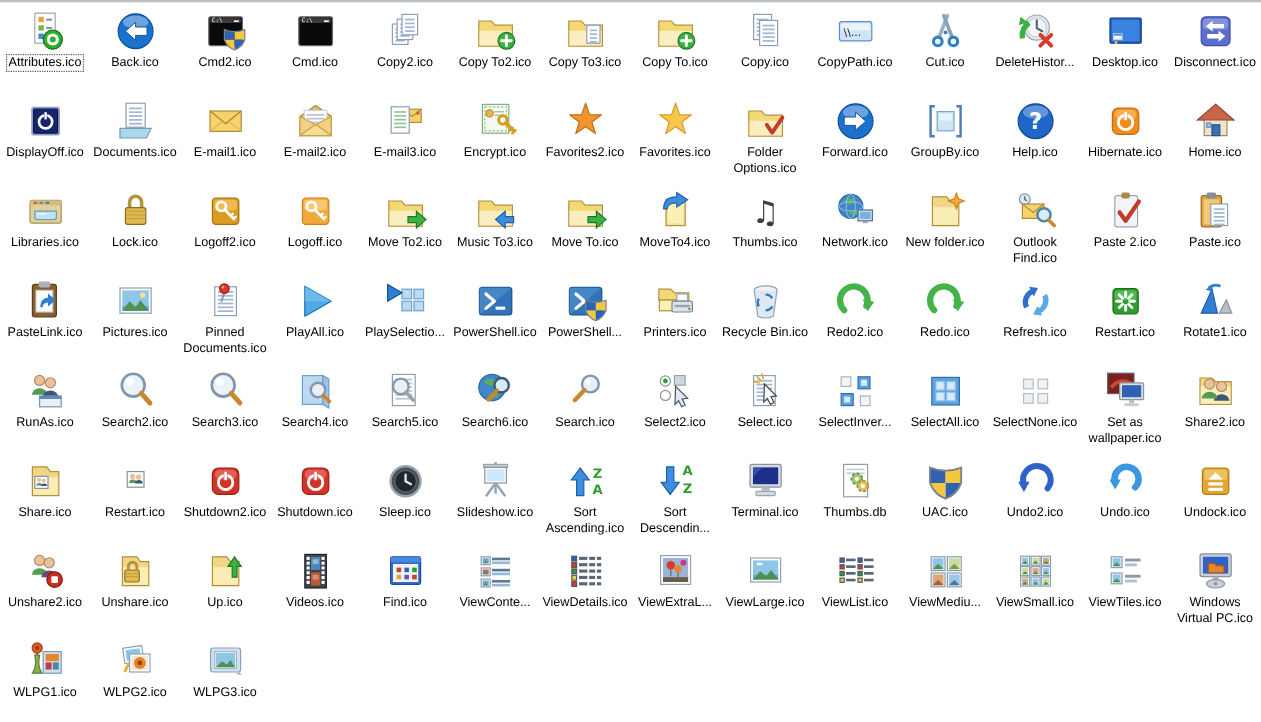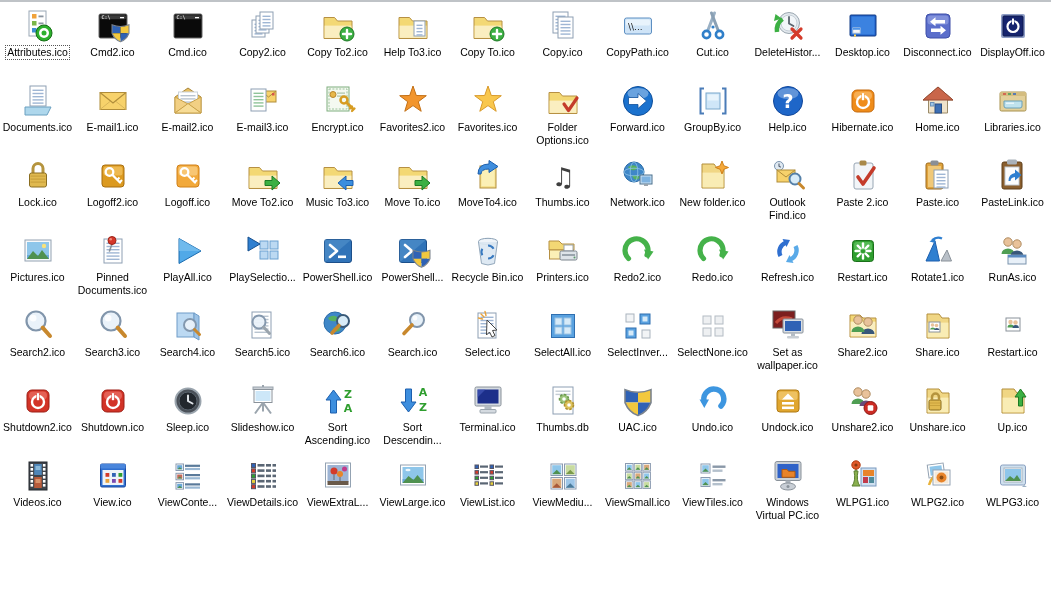--- a/index.html
+++ b/index.html
@@ -42,20 +42,30 @@
           <circle cx="24" cy="25" r="8" fill="#2db02d" stroke="#156e15"></circle>
           <circle cx="24" cy="25" r="5" fill="#fff"></circle>
           <circle cx="24" cy="25" r="2.5" fill="#2db02d"></circle>
         </svg>
       </div>
       <div class="lbl">Attributes.ico</div>
     </div>
     <div class="cell">
       <div class="ic">
         <svg width="36" height="36" viewBox="0 0 36 36" aria-hidden="true">
+          <circle cx="18" cy="18" r="14.5" fill="#1b72ce" stroke="#0f4f9a"></circle>
+          <ellipse cx="18" cy="10.5" rx="10.5" ry="5.5" fill="#fff" opacity="0.35"></ellipse>
+          <path d="M9.5 18 l8.5 -7.5 v4 h9.5 v7 h-9.5 v4 z" fill="#fff" stroke="#0f4f9a" stroke-width="0.8"></path>
+        </svg>
+      </div>
+      <div class="lbl">Back.ico</div>
+    </div>
+    <div class="cell">
+      <div class="ic">
+        <svg width="36" height="36" viewBox="0 0 36 36" aria-hidden="true">
           <rect x="4" y="6" width="28" height="24" fill="#0a0a0a" stroke="#666" rx="1.5"></rect>
           <rect x="5.2" y="7.2" width="25.6" height="4" fill="#3c3c3c" rx="1"></rect>
           <text x="6.5" y="10.6" font-size="5" fill="#fff" font-family="'DejaVu Sans Mono',monospace">C:\</text>
           <rect x="25" y="9" width="4" height="1.3" fill="#fff"></rect>
           <g transform="translate(17 15) scale(0.85)">
             <path d="M0 2 Q5 4.2 10 4.2 L10 12 L0 12 Z" fill="#2f62b5"></path>
             <path d="M10 4.2 Q15 4.2 20 2 L20 12 L10 12 Z" fill="#f2c83e"></path>
             <path d="M0 12 L10 12 L10 22 Q2.5 18.5 0 12 Z" fill="#f2c83e"></path>
             <path d="M10 12 L20 12 Q17.5 18.5 10 22 Z" fill="#2f62b5"></path>
             <path d="M0 2 Q10 6 20 2 L20 12 Q17 19.5 10 22 Q3 19.5 0 12 Z" fill="none" stroke="#7a828c" stroke-width="1.2"></path>
@@ -113,21 +123,21 @@
         <svg width="36" height="36" viewBox="0 0 36 36" aria-hidden="true">
           <path d="M4 9.5 h10.5 l3 3.5 H32 v17.5 H4 z" fill="#f3d874" stroke="#b69043"></path>
           <rect x="4.6" y="17.6" width="26.8" height="12.3" fill="#faeec0"></rect>
           <rect x="19" y="13" width="11" height="15" fill="#fff" stroke="#8e9fb3"></rect>
           <rect x="21.5" y="16.6" width="6" height="1.4" fill="#9fb6d4"></rect>
           <rect x="21.5" y="19.8" width="6" height="1.4" fill="#9fb6d4"></rect>
           <rect x="21.5" y="23" width="6" height="1.4" fill="#9fb6d4"></rect>
           <rect x="21.5" y="26.200000000000003" width="6" height="1.4" fill="#9fb6d4"></rect>
         </svg>
       </div>
-      <div class="lbl">Help To3.ico</div>
+      <div class="lbl">Copy To3.ico</div>
     </div>
     <div class="cell">
       <div class="ic">
         <svg width="36" height="36" viewBox="0 0 36 36" aria-hidden="true">
           <path d="M4 9.5 h10.5 l3 3.5 H32 v17.5 H4 z" fill="#f3d874" stroke="#b69043"></path>
           <rect x="4.6" y="17.6" width="26.8" height="12.3" fill="#faeec0"></rect>
           <circle cx="27" cy="26" r="7" fill="#3cb043" stroke="#1d7a24"></circle>
           <path d="M27 22 v8 M23 26 h8" fill="none" stroke="#fff" stroke-width="2.4" stroke-linecap="round"></path>
         </svg>
       </div>
@@ -620,43 +630,43 @@
             <path d="M10 12 L20 12 Q17.5 18.5 10 22 Z" fill="#2f62b5"></path>
             <path d="M0 2 Q10 6 20 2 L20 12 Q17 19.5 10 22 Q3 19.5 0 12 Z" fill="none" stroke="#7a828c" stroke-width="1.2"></path>
           </g>
         </svg>
       </div>
       <div class="lbl">PowerShell...</div>
     </div>
     <div class="cell">
       <div class="ic">
         <svg width="36" height="36" viewBox="0 0 36 36" aria-hidden="true">
+          <path d="M4 8 h10 l3 3 h12 v6 H4 z" fill="#f3d874" stroke="#b69043"></path>
+          <rect x="4.5" y="17" width="24" height="9" fill="#fbf0b6" stroke="#b69043"></rect>
+          <rect x="19" y="12" width="9" height="6" fill="#fff" stroke="#9aa4ad"></rect>
+          <rect x="15" y="18" width="17" height="9" fill="#dde3e8" stroke="#7a838c" rx="1.5"></rect>
+          <rect x="17" y="21" width="13" height="2" fill="#9aa4ad"></rect>
+          <circle cx="29.5" cy="24.5" r="1" fill="#5a9a6a"></circle>
+        </svg>
+      </div>
+      <div class="lbl">Printers.ico</div>
+    </div>
+    <div class="cell">
+      <div class="ic">
+        <svg width="36" height="36" viewBox="0 0 36 36" aria-hidden="true">
           <ellipse cx="18" cy="8.5" rx="9.5" ry="3.2" fill="#eef3f8" stroke="#8aa0b5"></ellipse>
           <path d="M8.5 9 L11.5 30.5 Q18 33.5 24.5 30.5 L27.5 9" fill="#dce8f2" stroke="#8aa0b5" opacity="0.92"></path>
           <g fill="none" stroke="#3779c0" stroke-width="2">
             <path d="M18 12.5 a6.5 6.5 0 0 1 5.6 3.2"></path>
             <path d="M18 12.5 a6.5 6.5 0 0 1 5.6 3.2" transform="rotate(120 18 19)"></path>
             <path d="M18 12.5 a6.5 6.5 0 0 1 5.6 3.2" transform="rotate(240 18 19)"></path>
           </g>
         </svg>
       </div>
       <div class="lbl">Recycle Bin.ico</div>
-    </div>
-    <div class="cell">
-      <div class="ic">
-        <svg width="36" height="36" viewBox="0 0 36 36" aria-hidden="true">
-          <path d="M4 8 h10 l3 3 h12 v6 H4 z" fill="#f3d874" stroke="#b69043"></path>
-          <rect x="4.5" y="17" width="24" height="9" fill="#fbf0b6" stroke="#b69043"></rect>
-          <rect x="19" y="12" width="9" height="6" fill="#fff" stroke="#9aa4ad"></rect>
-          <rect x="15" y="18" width="17" height="9" fill="#dde3e8" stroke="#7a838c" rx="1.5"></rect>
-          <rect x="17" y="21" width="13" height="2" fill="#9aa4ad"></rect>
-          <circle cx="29.5" cy="24.5" r="1" fill="#5a9a6a"></circle>
-        </svg>
-      </div>
-      <div class="lbl">Printers.ico</div>
     </div>
     <div class="cell">
       <div class="ic">
         <svg width="36" height="36" viewBox="0 0 36 36" aria-hidden="true">
           <path d="M8.5 25.5 A11.5 11.5 0 1 1 27 22" fill="none" stroke="#45b24a" stroke-width="5.2" stroke-linecap="round"></path>
           <path d="M24 16.5 l9.5 2 -5.5 8 z" fill="#45b24a"></path>
         </svg>
       </div>
       <div class="lbl">Redo2.ico</div>
     </div>
@@ -788,57 +798,69 @@
           <circle cx="22" cy="12" r="7" fill="#e6f0f8" stroke="#8195ab" stroke-width="2"></circle>
           <circle cx="20" cy="10" r="2.4" fill="#fff" opacity="0.85"></circle>
           <path d="M17 17 L9 25.5" fill="none" stroke="#c8882d" stroke-width="3.6" stroke-linecap="round"></path>
         </svg>
       </div>
       <div class="lbl">Search.ico</div>
     </div>
     <div class="cell">
       <div class="ic">
         <svg width="36" height="36" viewBox="0 0 36 36" aria-hidden="true">
+          <circle cx="9.5" cy="9.5" r="4.2" fill="#fff" stroke="#8a929a"></circle>
+          <circle cx="9.5" cy="9.5" r="2" fill="#2f9e2f"></circle>
+          <circle cx="9.5" cy="21.5" r="4.2" fill="#fff" stroke="#8a929a"></circle>
+          <rect x="17" y="5" width="9" height="8" fill="#cfd6dd" stroke="#9aa4ad"></rect>
+          <path d="M18 14 L28 24 l-4.5 .5 2.5 5 -3 1.5 -2.5 -5 -3 3 z" fill="#dfe8f2" stroke="#4a5560"></path>
+        </svg>
+      </div>
+      <div class="lbl">Select2.ico</div>
+    </div>
+    <div class="cell">
+      <div class="ic">
+        <svg width="36" height="36" viewBox="0 0 36 36" aria-hidden="true">
           <rect x="8" y="5" width="18" height="25" fill="#fff" stroke="#8e9fb3"></rect>
           <rect x="10.5" y="8.6" width="13" height="1.4" fill="#9fb6d4"></rect>
           <rect x="10.5" y="11.8" width="13" height="1.4" fill="#9fb6d4"></rect>
           <rect x="10.5" y="15" width="13" height="1.4" fill="#9fb6d4"></rect>
           <rect x="10.5" y="18.200000000000003" width="13" height="1.4" fill="#9fb6d4"></rect>
           <rect x="10.5" y="21.4" width="13" height="1.4" fill="#9fb6d4"></rect>
           <rect x="10.5" y="24.6" width="13" height="1.4" fill="#9fb6d4"></rect>
           <path d="M14 9 l-3 -3 M16 7.5 l-1 -4 M12.5 11 l-4 -1" fill="none" stroke="#e8a23a" stroke-width="1.4" stroke-linecap="round"></path>
           <path d="M17 12 L27 22 l-4.5 .5 2.5 5 -3 1.5 -2.5 -5 -3 3 z" fill="#fff" stroke="#444"></path>
         </svg>
       </div>
       <div class="lbl">Select.ico</div>
     </div>
     <div class="cell">
       <div class="ic">
         <svg width="36" height="36" viewBox="0 0 36 36" aria-hidden="true">
-          <rect x="6.5" y="6.5" width="23" height="23" fill="#5aa2e0" stroke="#2f6fb0"></rect>
-          <rect x="10" y="10" width="7" height="7" fill="#d6eaf8" stroke="#9cc4e4"></rect>
-          <rect x="19" y="10" width="7" height="7" fill="#d6eaf8" stroke="#9cc4e4"></rect>
-          <rect x="10" y="19" width="7" height="7" fill="#d6eaf8" stroke="#9cc4e4"></rect>
-          <rect x="19" y="19" width="7" height="7" fill="#d6eaf8" stroke="#9cc4e4"></rect>
-        </svg>
-      </div>
-      <div class="lbl">SelectAll.ico</div>
-    </div>
-    <div class="cell">
-      <div class="ic">
-        <svg width="36" height="36" viewBox="0 0 36 36" aria-hidden="true">
           <rect x="6" y="6" width="8" height="8" fill="#f2f4f6" stroke="#aab4be"></rect>
           <rect x="20" y="6" width="10" height="10" fill="#5aa2e0" stroke="#2f6fb0"></rect>
           <rect x="22.5" y="8.5" width="5" height="5" fill="#d6eaf8"></rect>
           <rect x="6" y="20" width="10" height="10" fill="#5aa2e0" stroke="#2f6fb0"></rect>
           <rect x="8.5" y="22.5" width="5" height="5" fill="#d6eaf8"></rect>
           <rect x="22" y="22" width="8" height="8" fill="#f2f4f6" stroke="#aab4be"></rect>
         </svg>
       </div>
       <div class="lbl">SelectInver...</div>
+    </div>
+    <div class="cell">
+      <div class="ic">
+        <svg width="36" height="36" viewBox="0 0 36 36" aria-hidden="true">
+          <rect x="6.5" y="6.5" width="23" height="23" fill="#5aa2e0" stroke="#2f6fb0"></rect>
+          <rect x="10" y="10" width="7" height="7" fill="#d6eaf8" stroke="#9cc4e4"></rect>
+          <rect x="19" y="10" width="7" height="7" fill="#d6eaf8" stroke="#9cc4e4"></rect>
+          <rect x="10" y="19" width="7" height="7" fill="#d6eaf8" stroke="#9cc4e4"></rect>
+          <rect x="19" y="19" width="7" height="7" fill="#d6eaf8" stroke="#9cc4e4"></rect>
+        </svg>
+      </div>
+      <div class="lbl">SelectAll.ico</div>
     </div>
     <div class="cell">
       <div class="ic">
         <svg width="36" height="36" viewBox="0 0 36 36" aria-hidden="true">
           <rect x="8" y="8" width="8" height="8" fill="#eef0f2" stroke="#b4bcc4"></rect>
           <rect x="20" y="8" width="8" height="8" fill="#eef0f2" stroke="#b4bcc4"></rect>
           <rect x="8" y="20" width="8" height="8" fill="#eef0f2" stroke="#b4bcc4"></rect>
           <rect x="20" y="20" width="8" height="8" fill="#eef0f2" stroke="#b4bcc4"></rect>
         </svg>
       </div>
@@ -994,20 +1016,29 @@
           <g transform="translate(5 4) scale(1.3)">
             <path d="M0 2 Q5 4.2 10 4.2 L10 12 L0 12 Z" fill="#2f62b5"></path>
             <path d="M10 4.2 Q15 4.2 20 2 L20 12 L10 12 Z" fill="#f2c83e"></path>
             <path d="M0 12 L10 12 L10 22 Q2.5 18.5 0 12 Z" fill="#f2c83e"></path>
             <path d="M10 12 L20 12 Q17.5 18.5 10 22 Z" fill="#2f62b5"></path>
             <path d="M0 2 Q10 6 20 2 L20 12 Q17 19.5 10 22 Q3 19.5 0 12 Z" fill="none" stroke="#7a828c" stroke-width="1.2"></path>
           </g>
         </svg>
       </div>
       <div class="lbl">UAC.ico</div>
+    </div>
+    <div class="cell">
+      <div class="ic">
+        <svg width="36" height="36" viewBox="0 0 36 36" aria-hidden="true">
+          <path d="M28 24 A11.5 11.5 0 1 0 8 20" fill="none" stroke="#2f62c8" stroke-width="5" stroke-linecap="round"></path>
+          <path d="M3.5 18.5 h9.5 l-4.7 8.5 z" fill="#2f62c8"></path>
+        </svg>
+      </div>
+      <div class="lbl">Undo2.ico</div>
     </div>
     <div class="cell">
       <div class="ic">
         <svg width="36" height="36" viewBox="0 0 36 36" aria-hidden="true">
           <path d="M26 23 A10 10 0 1 0 9 18" fill="none" stroke="#3d96e0" stroke-width="5.5" stroke-linecap="round"></path>
           <path d="M4.5 16.5 h9.5 l-4.7 8.5 z" fill="#3d96e0"></path>
         </svg>
       </div>
       <div class="lbl">Undo.ico</div>
     </div>
@@ -1090,21 +1121,21 @@
           <rect x="5.5" y="6" width="25" height="4.5" fill="#4a86dc"></rect>
           <rect x="7.5" y="12" width="21" height="15" fill="#eef3f8"></rect>
           <rect x="10.5" y="15" width="3.8" height="3.8" fill="#d43b2a"></rect>
           <rect x="17" y="15" width="3.8" height="3.8" fill="#2f62b5"></rect>
           <rect x="23.5" y="15" width="3.8" height="3.8" fill="#2f9e2f"></rect>
           <rect x="10.5" y="21" width="3.8" height="3.8" fill="#e8a23a"></rect>
           <rect x="17" y="21" width="3.8" height="3.8" fill="#7a4ab0"></rect>
           <rect x="23.5" y="21" width="3.8" height="3.8" fill="#d43b2a"></rect>
         </svg>
       </div>
-      <div class="lbl">View.ico</div>
+      <div class="lbl">Find.ico</div>
     </div>
     <div class="cell">
       <div class="ic">
         <svg width="36" height="36" viewBox="0 0 36 36" aria-hidden="true">
           <rect x="6" y="6" width="7.5" height="6.5" fill="#fff" stroke="#8a9ab0"></rect>
           <rect x="7.2" y="7.2" width="5.1" height="4.1" fill="#6aa8d8"></rect>
           <path d="M7.2 11.3 L9.75 9.25 L12.3 11.3 Z" fill="#4f9150"></path>
           <rect x="15" y="6.7" width="15" height="2.2" fill="#5a7a9a"></rect>
           <rect x="15" y="9.9" width="15" height="2.2" fill="#9ab8d4"></rect>
           <rect x="6" y="15.3" width="7.5" height="6.5" fill="#fff" stroke="#8a9ab0"></rect>

